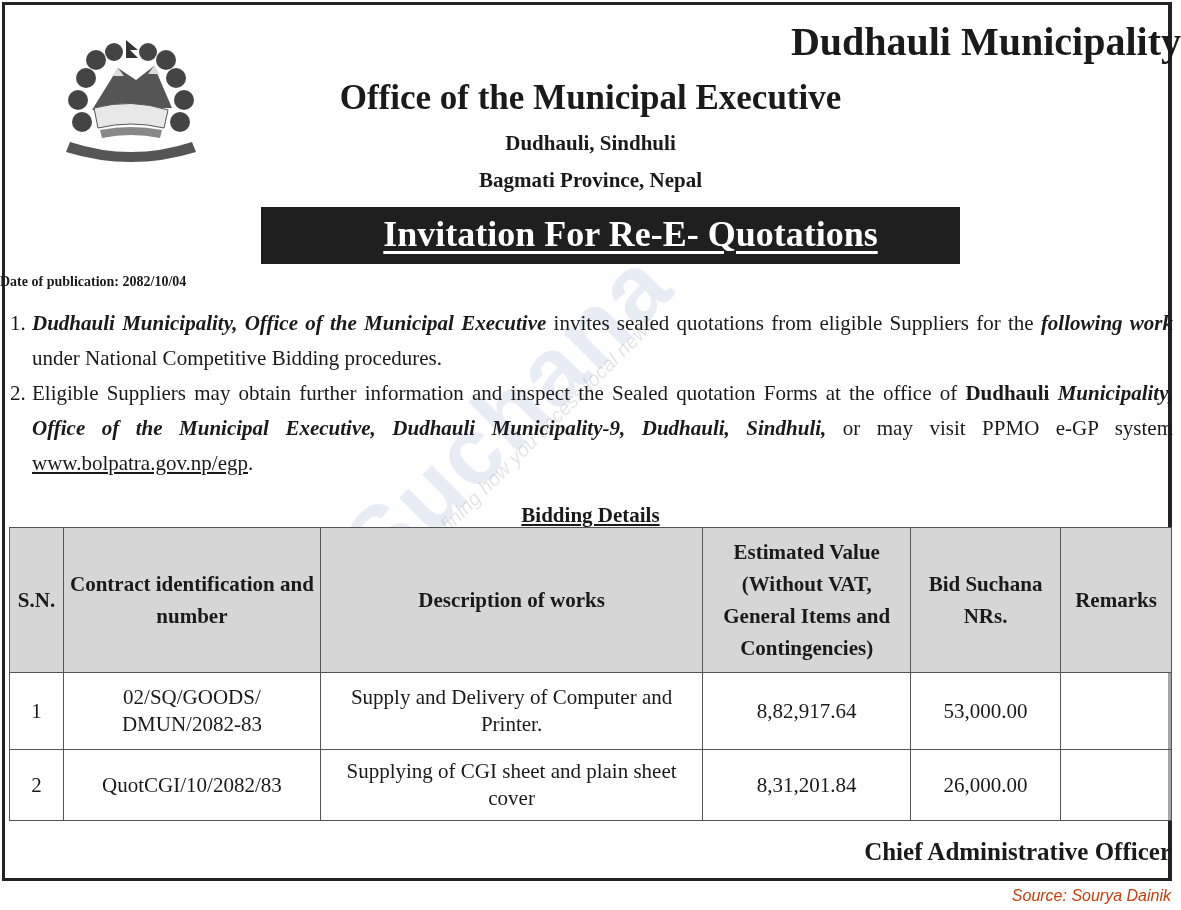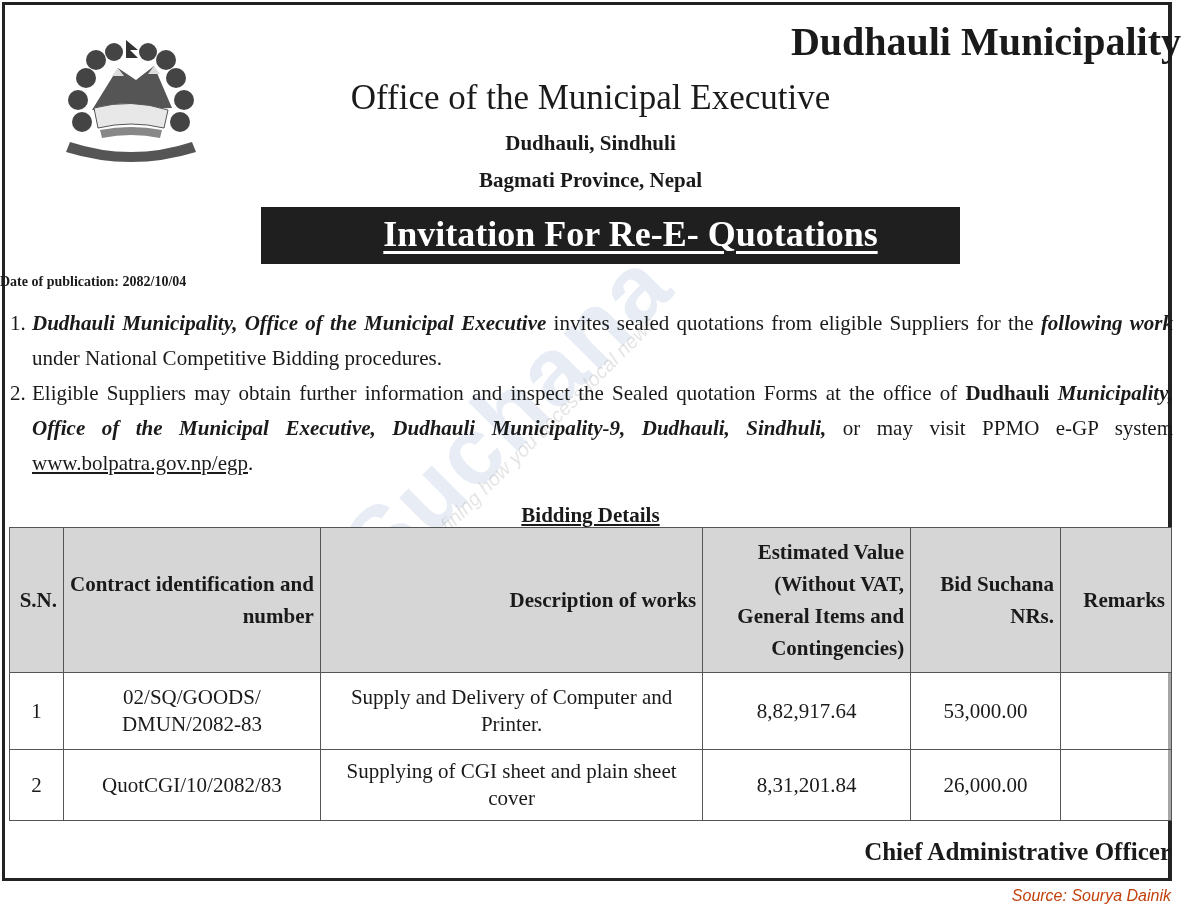--- a/index.html
+++ b/index.html
@@ -11,21 +11,21 @@
   .wm-text { position: absolute; left: 300px; top: 360px; transform: rotate(-45deg);
              font-family: "Liberation Sans", sans-serif; font-weight: bold; font-size: 96px;
              color: rgba(120,150,200,0.18); letter-spacing: 2px; }
   .wm-sub { position: absolute; left: 360px; top: 430px; transform: rotate(-45deg);
             font-family: "Liberation Sans", sans-serif; font-style: italic; font-size: 20px;
             color: rgba(150,150,150,0.25); }
   .emblem { position: absolute; left: 56px; top: 38px; width: 150px; height: 130px; }
   .h1 { position: absolute; left: 0; right: 0; top: 18px; text-align: right;
         font-weight: bold; font-size: 40px; }
   .h2 { position: absolute; left: 0; right: 0; top: 78px; text-align: center;
-        font-weight: normal; font-size: 35px; }
+        font-weight: bold; font-size: 35px; }
   .h3 { position: absolute; left: 0; right: 0; top: 131px; text-align: center;
         font-weight: bold; font-size: 21px; }
   .h4 { position: absolute; left: 0; right: 0; top: 168px; text-align: center;
         font-weight: bold; font-size: 21px; }
   .banner { position: absolute; left: 261px; top: 207px; width: 659px; height: 57px;
             background: #1f1f1f; color: #fff; text-align: center; line-height: 55px;
             font-weight: bold; font-size: 36px; padding-left: 40px; }
   .banner span { text-decoration: underline; text-underline-offset: 5px; }
   .pubdate { position: absolute; left: 0; right: 0; top: 274px; 
              font-weight: bold; font-size: 14px; }
@@ -36,21 +36,21 @@
   .p2 { top: 376px; }
   .bi { font-weight: bold; font-style: italic; }
   .b { font-weight: bold; }
   .link { text-decoration: underline; }
   .sec-title { position: absolute; left: 0; right: 0; top: 486px; text-align: center;
                font-weight: bold; font-size: 21px; margin-top: 17px; }
   .sec-title span { text-decoration: underline; }
   table.bid { position: absolute; left: 9px; top: 527px; width: 1163px; border-collapse: collapse;
               font-size: 21px; }
   table.bid th, table.bid td { border: 1.5px solid #555; text-align: center; vertical-align: middle; padding: 2px 6px; }
-  table.bid th { background: #d6d6d6; font-weight: bold; line-height: 32px; height: 140px; text-align: right; }
+  table.bid th { background: #d6d6d6; font-weight: bold; line-height: 32px; height: 140px; }
   table.bid td { line-height: 27px; background: rgba(255,255,255,0.6); }
   tr.r1 td { height: 72px; }
   tr.r2 td { height: 66px; }
   .signer { position: absolute; right: 10px; top: 838px; font-weight: bold; font-size: 25px; }
   .source { position: absolute; right: 10px; top: 887px; font-family: "Liberation Sans", sans-serif;
             font-style: italic; font-size: 16px; color: #c2410c; }
 </style>
 </head>
 <body>
 

